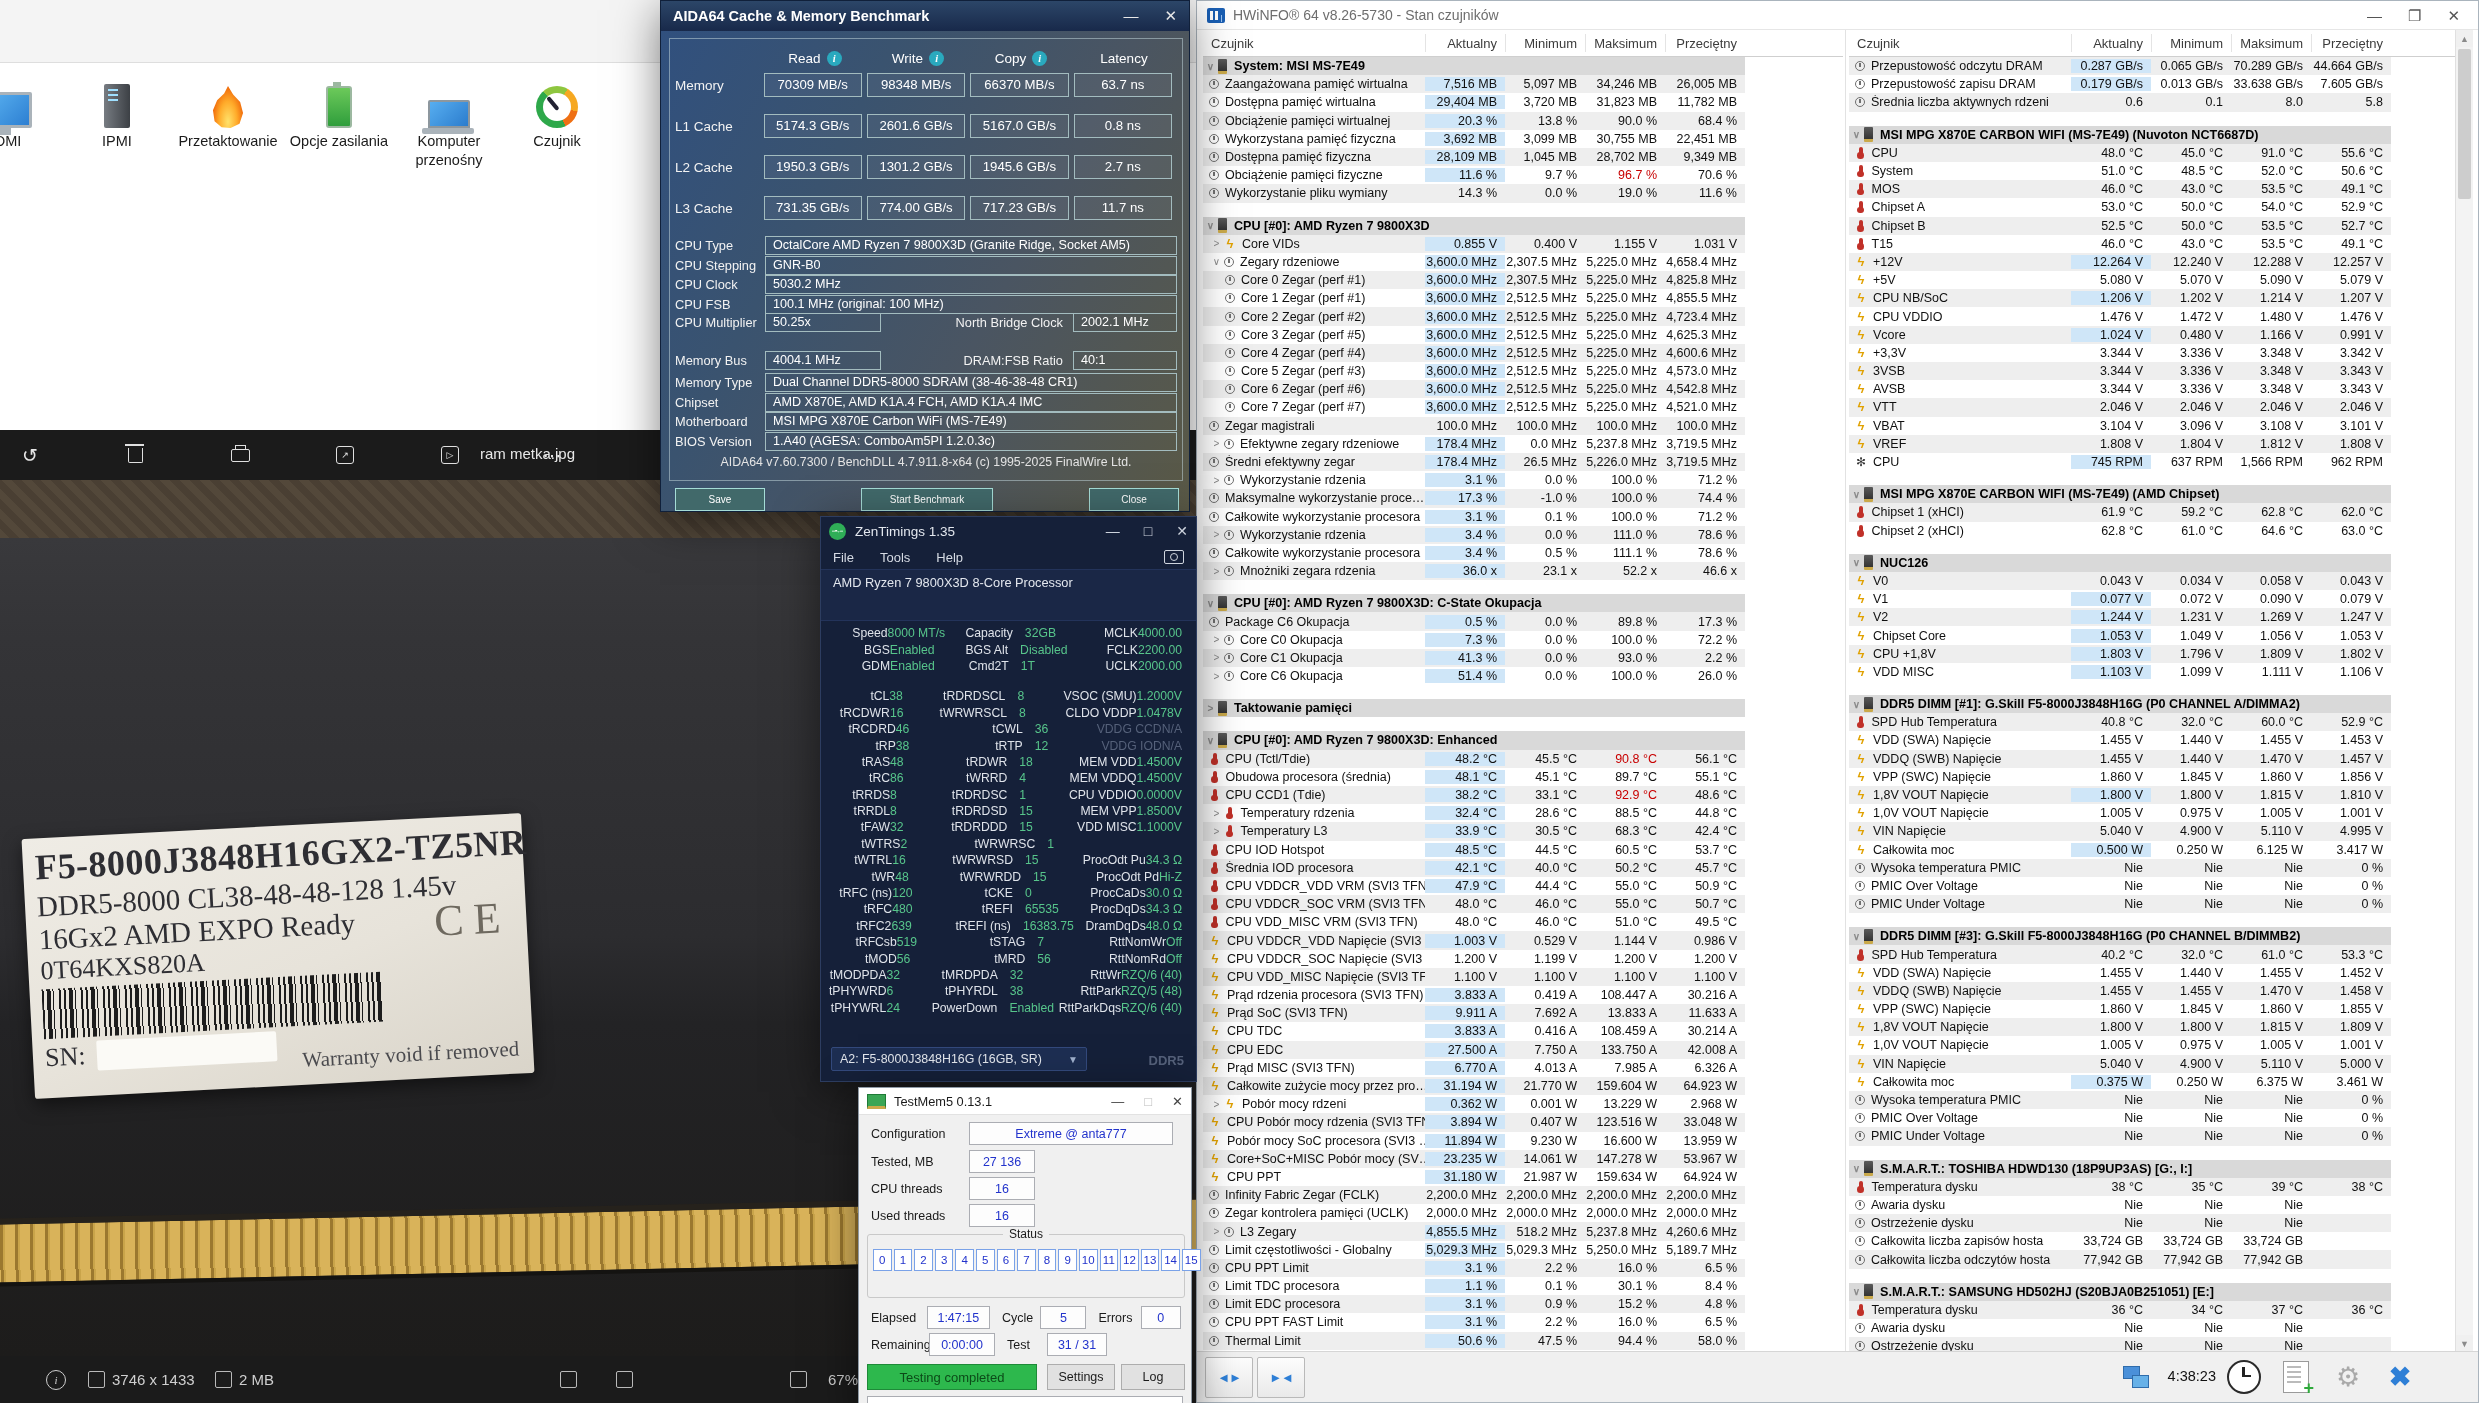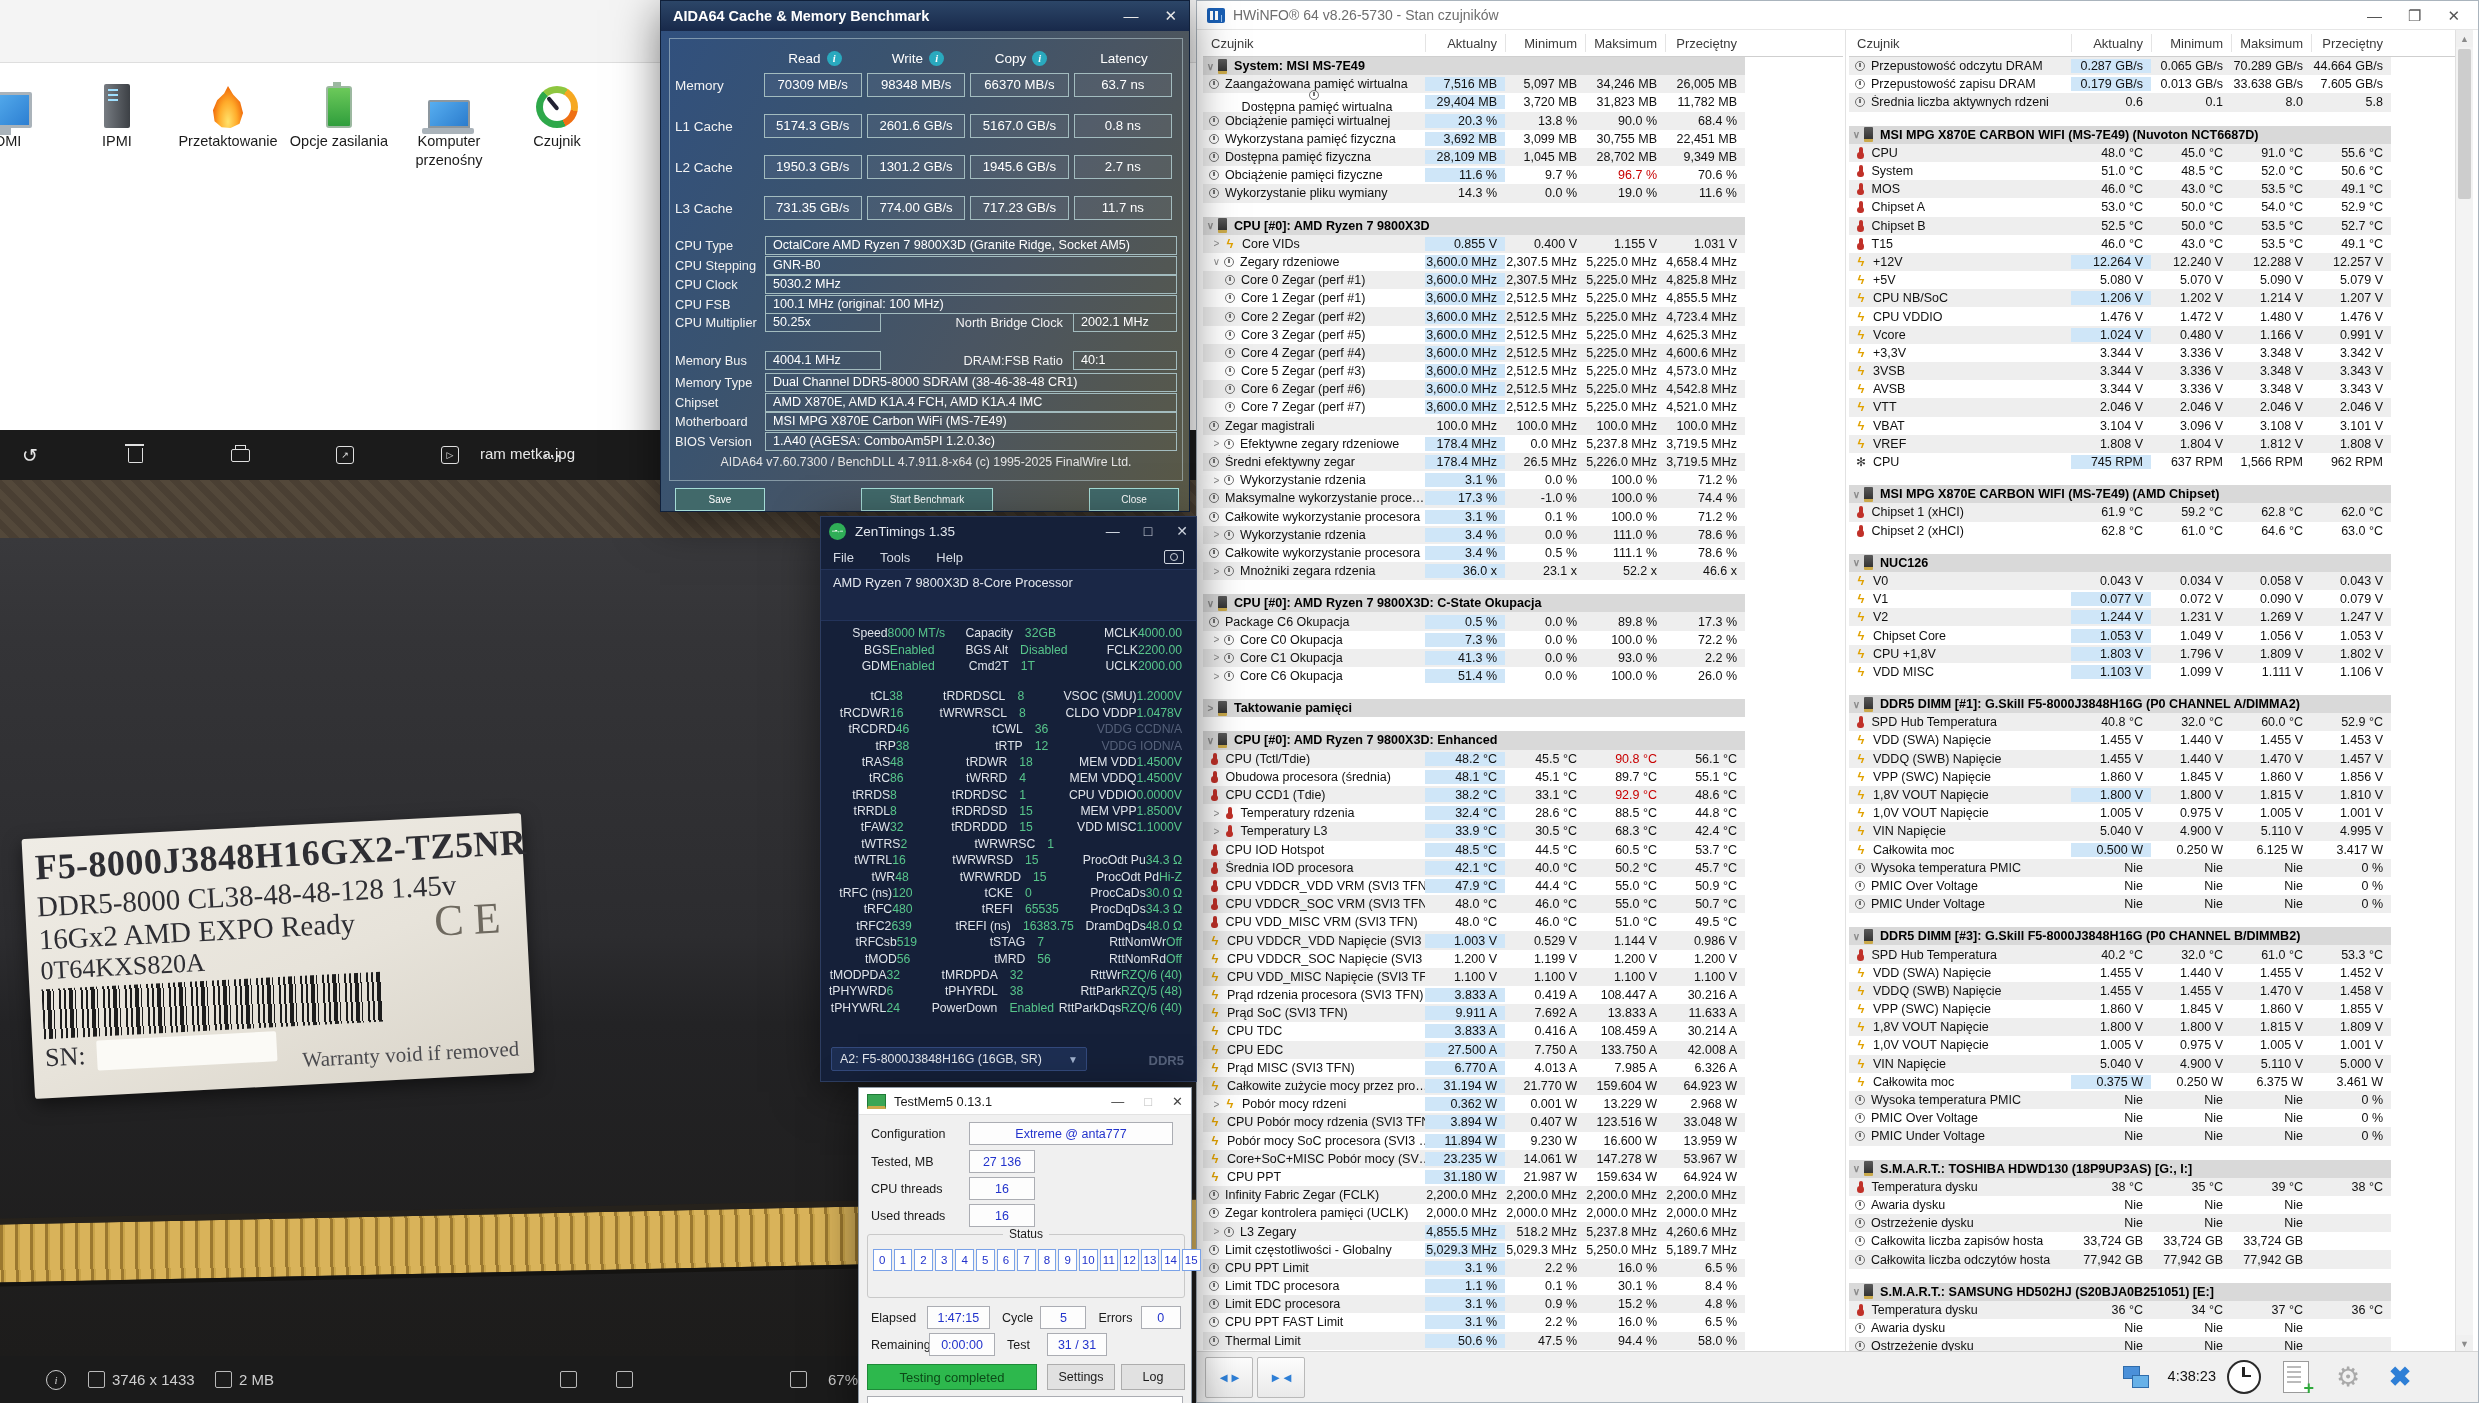--- a/index.html
+++ b/index.html
@@ -305,21 +305,21 @@
           <div class="hlab" style="padding-left: 6px;">
             <span class="ic ic-c"></span>
             <span>Zaangażowana pamięć wirtualna</span>
           </div>
           <div class="hval hl">7,516 MB</div>
           <div class="hval">5,097 MB</div>
           <div class="hval">34,246 MB</div>
           <div class="hval">26,005 MB</div>
         </div>
         <div class="hrow">
-          <div class="hlab" style="padding-left: 6px; flex-direction: column;">
+          <div class="hlab" style="padding-left: 6px;">
             <span class="ic ic-c"></span>
             <span>Dostępna pamięć wirtualna</span>
           </div>
           <div class="hval hl">29,404 MB</div>
           <div class="hval">3,720 MB</div>
           <div class="hval">31,823 MB</div>
           <div class="hval">11,782 MB</div>
         </div>
         <div class="hrow alt">
           <div class="hlab" style="padding-left: 6px;">

